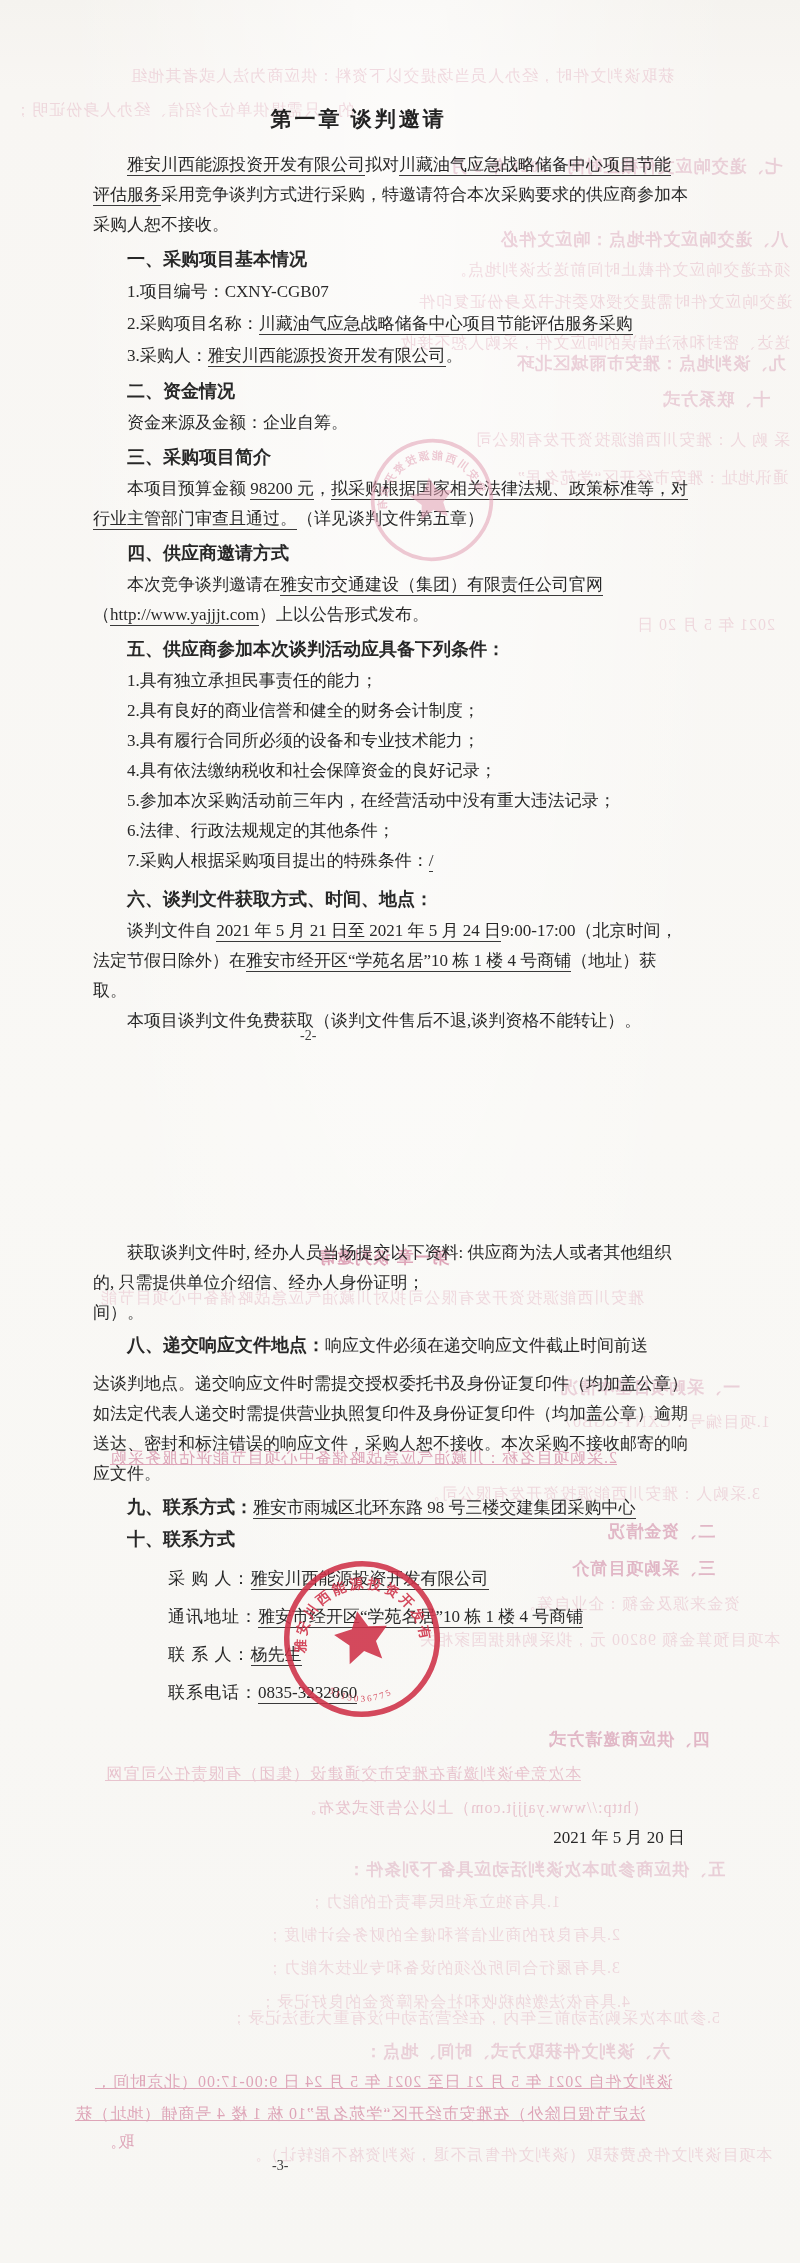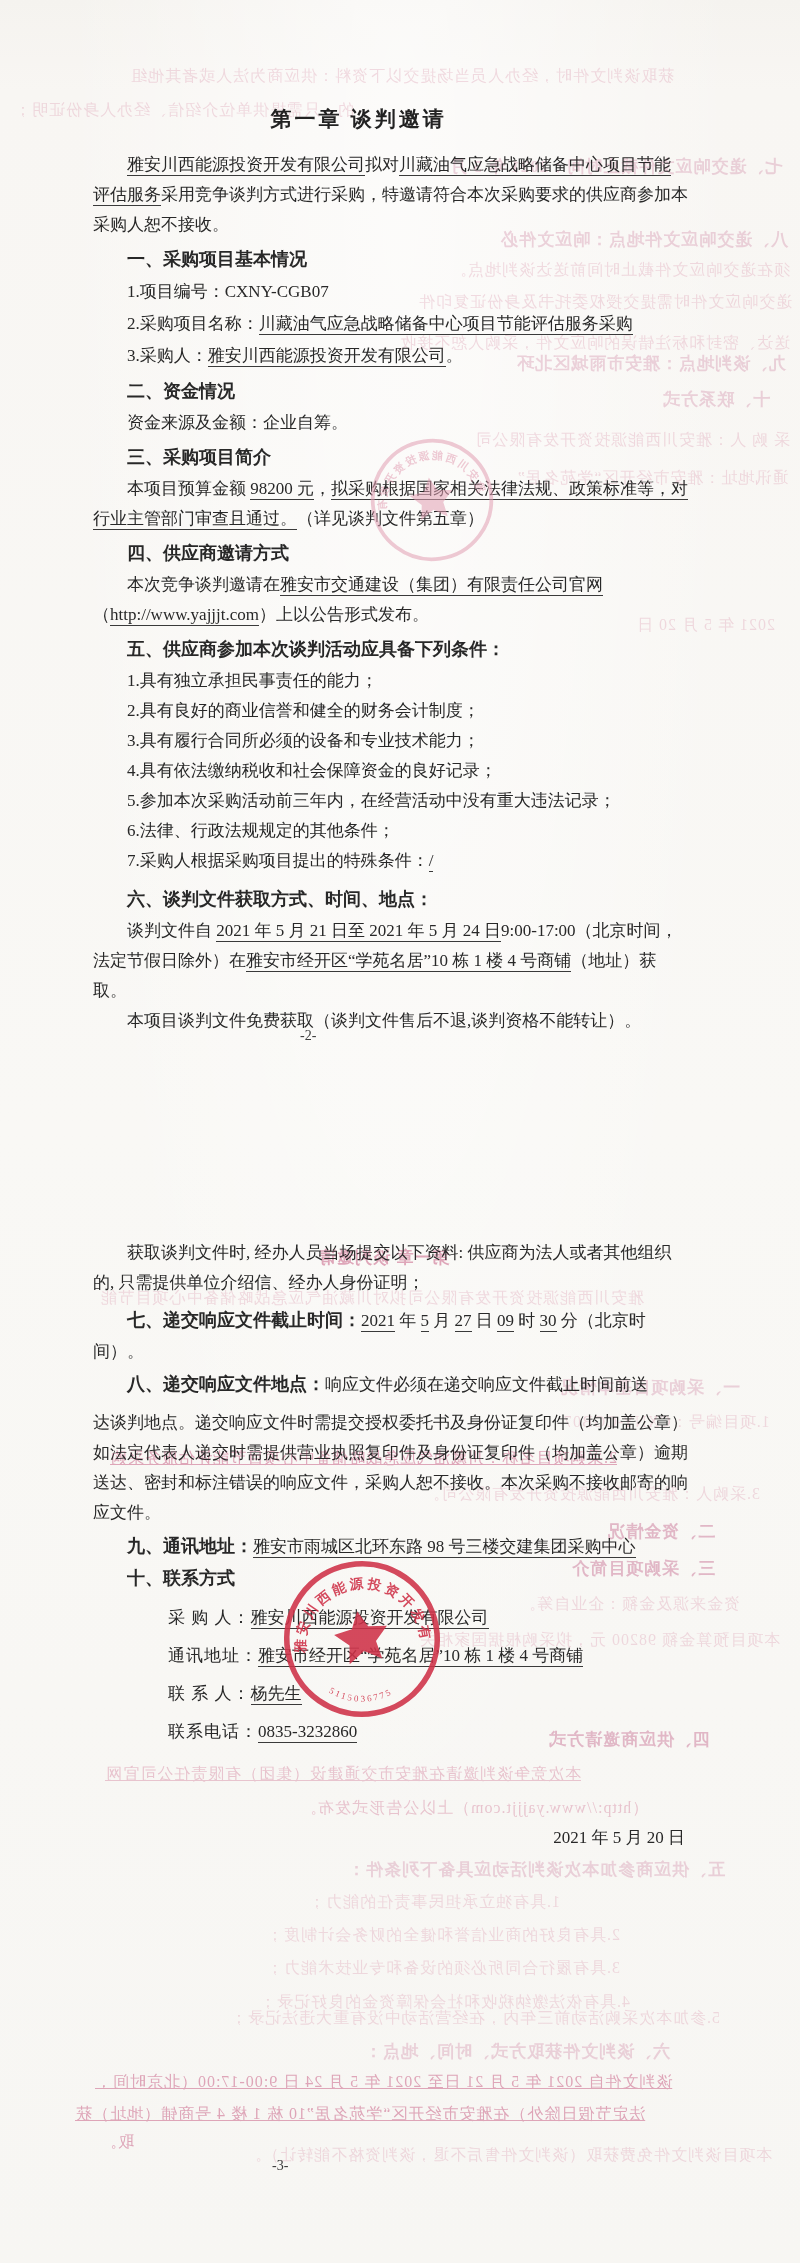--- a/index.html
+++ b/index.html
@@ -135,30 +135,29 @@
       <text font-size="14" letter-spacing="3" fill="currentColor" font-weight="bold">
         <textPath href="#arc1" startOffset="4%">雅安川西能源投资开发有限公司</textPath>
       </text>
     </svg>
   </div>
 
   <div class="page p2">
     <div class="line ind">获取谈判文件时, 经办人员当场提交以下资料: 供应商为法人或者其他组织</div>
     <div class="line">的, 只需提供单位介绍信、经办人身份证明；</div>
 
-    <div class="line ind" style="margin-top:6px;height:33px;line-height:33px"><span class="hin">七、递交响应文件截止时间：</span><span class="u">2021</span><span> 年 </span><span class="u">5</span><span> 月 </span><span class="u">27</span><span> 日 </span><span class="u">09</span><span> 时 </span><span class="u">30</span><span> 分（北京时</span></div>
     <div class="line">间）。</div>
 
     <div class="line ind" style="margin-top:8px;height:33px;line-height:18px"><span class="hin">八、递交响应文件地点：</span><span>响应文件必须在递交响应文件截止时间前送</span></div>
     <div class="line">达谈判地点。递交响应文件时需提交授权委托书及身份证复印件（均加盖公章）</div>
     <div class="line">如法定代表人递交时需提供营业执照复印件及身份证复印件（均加盖公章）逾期</div>
     <div class="line">送达、密封和标注错误的响应文件，采购人恕不接收。本次采购不接收邮寄的响</div>
     <div class="line">应文件。</div>
 
-    <div class="line ind" style="margin-top:2px;height:33px;line-height:33px"><span class="hin">九、通讯地址：</span><span class="u" style="font-weight:normal">雅安市雨城区北环东路 98 号三楼交建集团采购中心</span></div>
+    <div class="line ind" style="margin-top:2px;height:33px;line-height:33px"><span class="hin">九、联系方式：</span><span class="u" style="font-weight:normal">雅安市雨城区北环东路 98 号三楼交建集团采购中心</span></div>
     <div class="hl ind" style="margin-top:-2px">十、联系方式</div>
 
     <div class="contact" style="margin-top:4px"><span class="clabel">采 购 人：</span><span class="u">雅安川西能源投资开发有限公司</span></div>
     <div class="contact"><span class="clabel">通讯地址：</span><span class="u">雅安市经开区“学苑名居”10 栋 1 楼 4 号商铺</span></div>
     <div class="contact"><span class="clabel">联 系 人：</span><span class="u">杨先生</span></div>
     <div class="contact"><span class="clabel">联系电话：</span><span class="u">0835-3232860</span></div>
   </div>
 
   <div class="date">2021 年 5 月 20 日</div>
   <div class="pagenum" style="top:2158px;left:272px">-3-</div>

